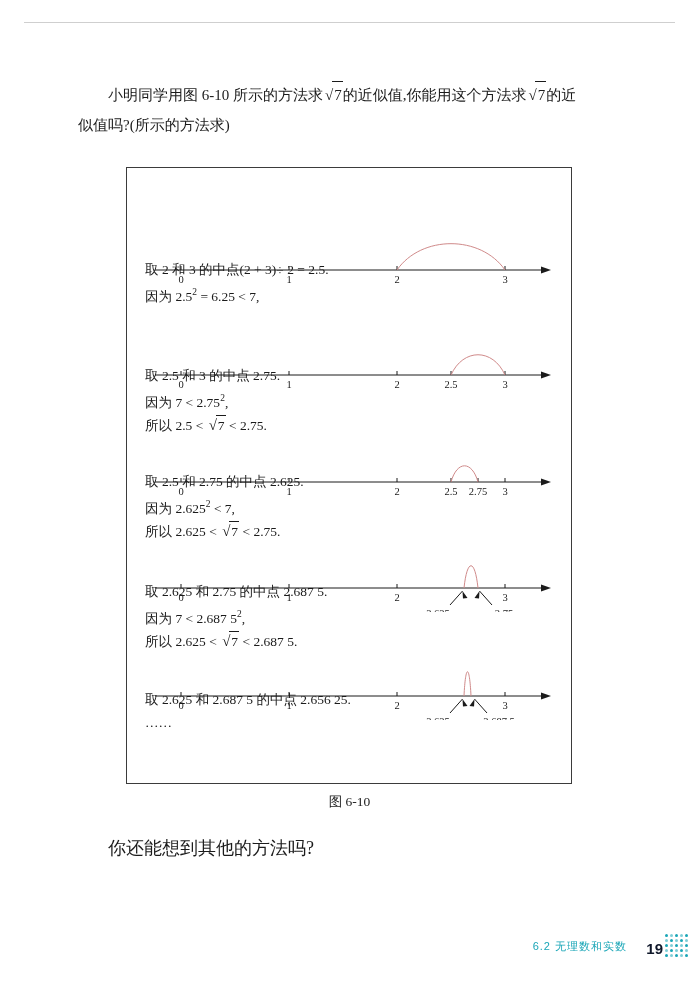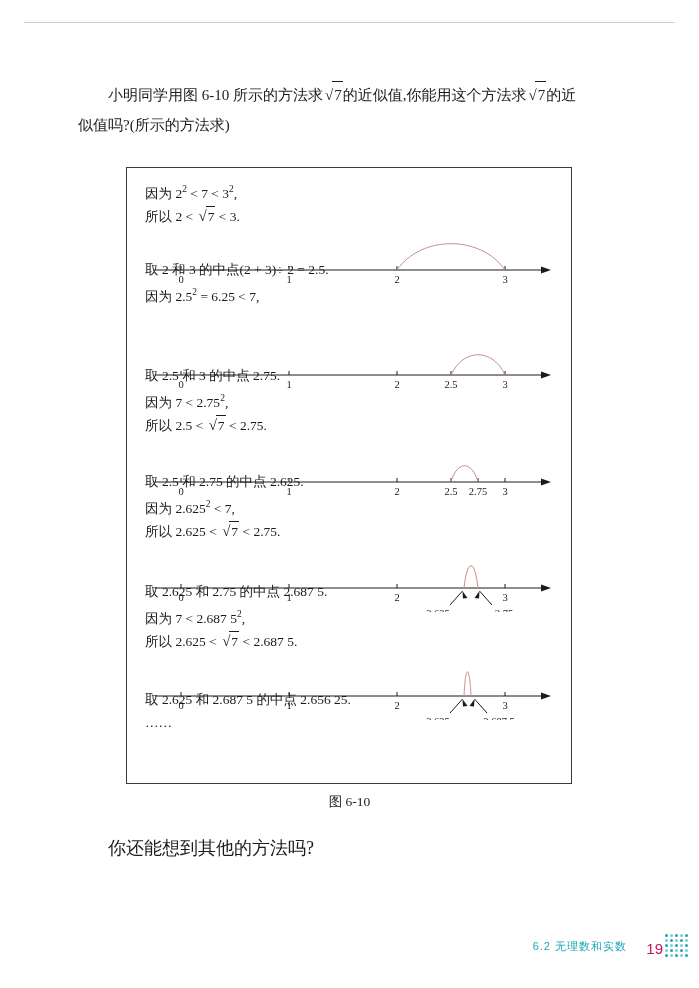--- a/index.html
+++ b/index.html
@@ -87,22 +87,23 @@
     right:72px;bottom:8px;
     font-size:11px;
     color:#1aa6b7;
     letter-spacing:1px;
     font-family:"Liberation Sans", sans-serif;
   }
   .footer-page{
     position:absolute;
     right:36px;bottom:5px;
     font-size:15px;
-    color:#be185d;
+    color:#0f172a;
     font-family:"Liberation Sans", sans-serif;
+    font-weight:bold;
   }
   .dotgrid{
     position:absolute;
     right:8px;bottom:2px;
     width:26px;height:26px;
   }
   .dotgrid i{
     position:absolute;
     width:3px;height:3px;background:#1aa6b7;border-radius:50%;
     display:block;
@@ -114,24 +115,20 @@
 <div class="page">
 
   <div class="top-rule"></div>
 
   <div class="intro">
     <span class="indent"></span><span>小明同学用图 6-10 所示的方法求</span><span class="sqrt"><span class="rad">√</span><span class="bar"></span><span class="num">7</span></span><span>的近似值,你能用这个方法求</span><span class="sqrt"><span class="rad">√</span><span class="bar"></span><span class="num">7</span></span><span>的近</span><br><span>似值吗?(所示的方法求)</span>
   </div>
 
   <div class="figure-box">
     <div class="fig-inner" id="fig-inner">
-        <div class="blk" style="top: 10px;">
-          <span class="ln">因为 2<sup>2</sup> &lt; 7 &lt; 3<sup>2</sup>,</span>
-          <span class="ln">所以 2 &lt; <span class="sqrt"><span class="rad">√</span><span class="bar"></span><span class="num">7</span></span> &lt; 3.</span>
-        </div>
         <div class="blk" style="top: 90px;">
           <span class="ln">取 2 和 3 的中点(2 + 3)÷ 2 = 2.5.</span>
           <span class="ln">因为 2.5<sup>2</sup> = 6.25 &lt; 7,</span>
         </div>
         <div class="blk" style="top: 196px;">
           <span class="ln">取 2.5 和 3 的中点 2.75.</span>
           <span class="ln">因为 7 &lt; 2.75<sup>2</sup>,</span>
           <span class="ln">所以 2.5 &lt; <span class="sqrt"><span class="rad">√</span><span class="bar"></span><span class="num">7</span></span> &lt; 2.75.</span>
         </div>
         <div class="blk" style="top: 302px;">

